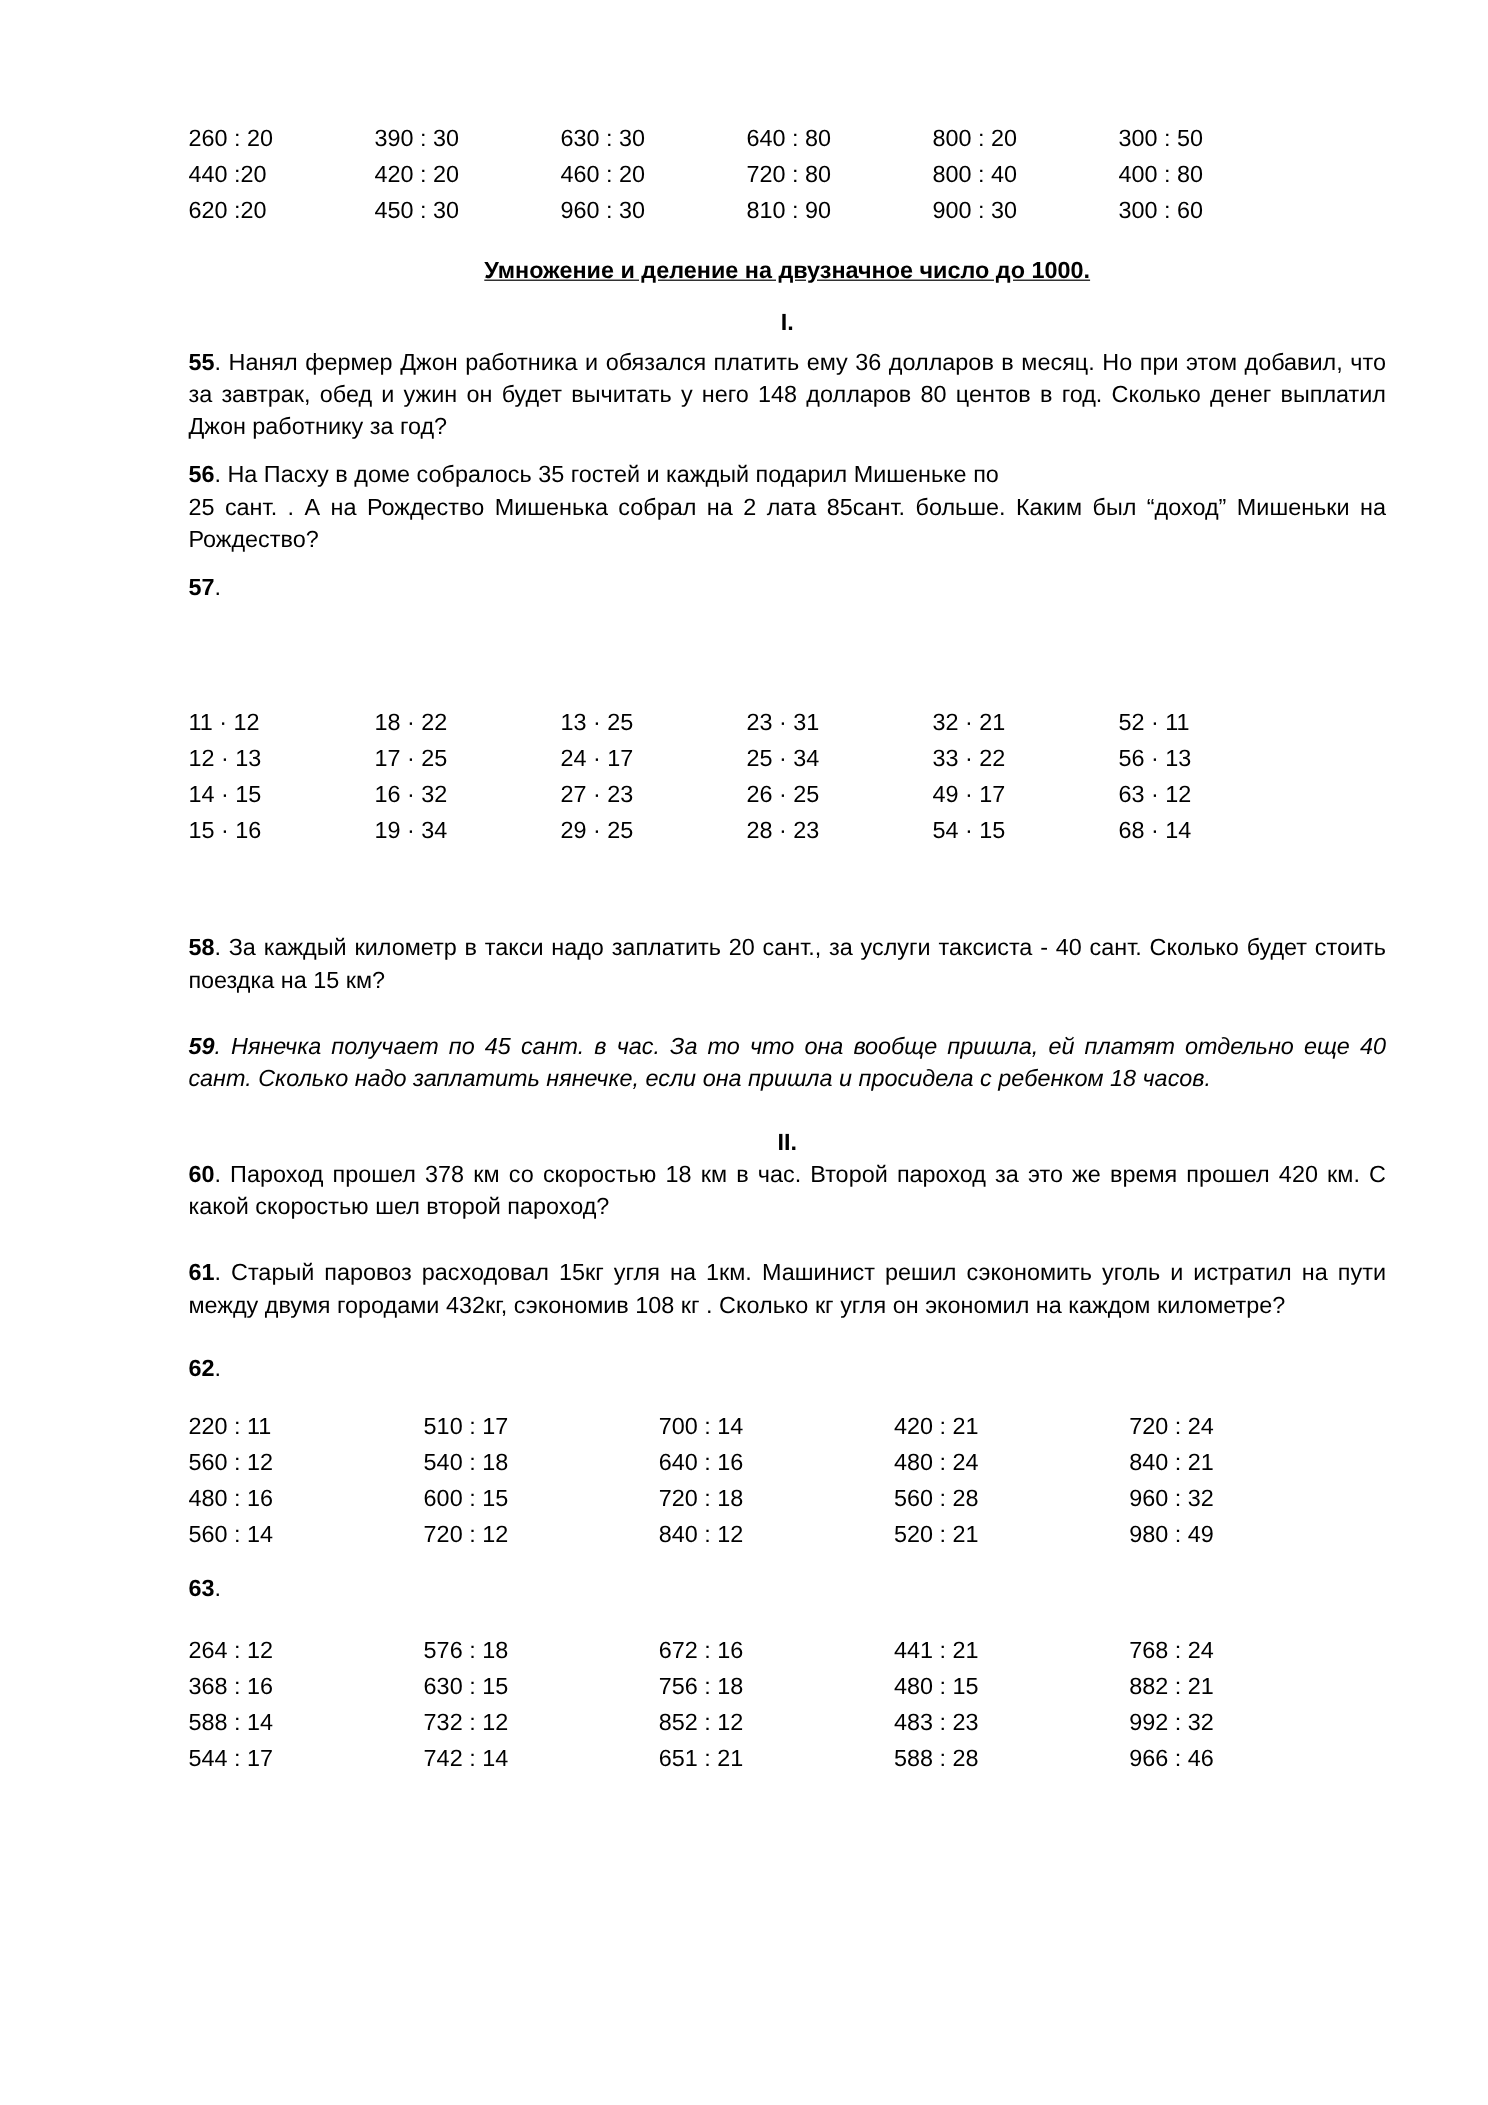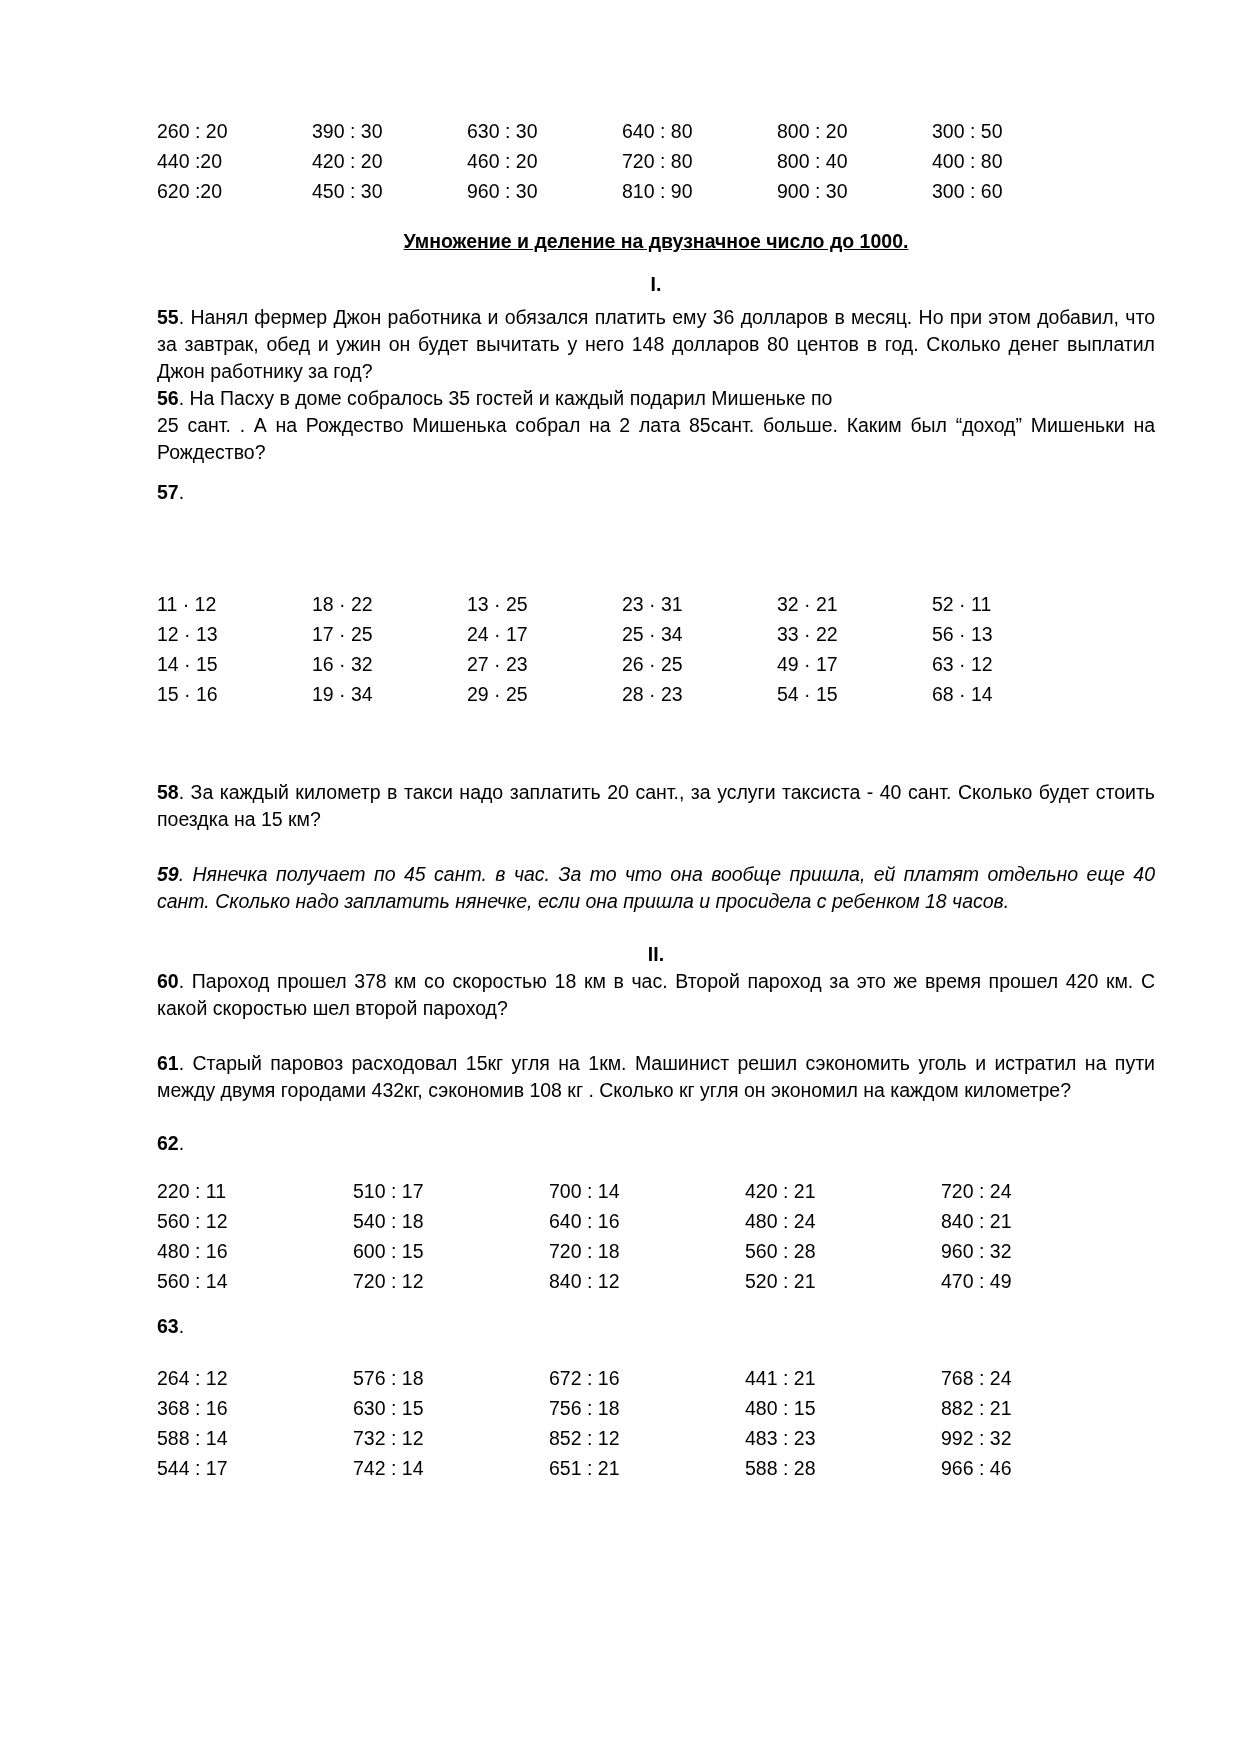--- a/index.html
+++ b/index.html
@@ -3,21 +3,21 @@
 <meta charset="utf-8">
 <style>
   * { box-sizing: border-box; }
   html, body { margin: 0; padding: 0; }
   body {
     width: 1240px; height: 1754px;
     background: #ffffff;
   }
   .page {
     width: 1240px; height: 1754px;
-    padding: 16px 85px 0 157px;
+    padding: 1px 85px 0 157px;
     overflow: hidden;
     color: #000000;
     font-family: "Liberation Sans", "DejaVu Sans", sans-serif;
     font-size: 19.5px;
     line-height: 27px;
   }
   .grid-row { display: flex; }
   .grid .grid-cell { line-height: 30px; white-space: nowrap; }
   .grid-6 .grid-cell { width: 155px; }
   .grid-5 .grid-cell { width: 196px; }
@@ -32,21 +32,21 @@
 
   .problem { margin: 0; text-align: justify; }
   .problem-number { font-weight: bold; }
   .problem-text { white-space: pre-line; }
 
   
   .warmup { margin-top: 100px; }
   .title  { margin-top: 22px; }
   .sec1   { margin-top: 16px; }
   .p55    { margin-top: 6px; }
-  .p56    { }
+  .p56    { margin-top: 13px; }
   .p57    { margin-top: 13px; }
   .t57    { margin-top: 83px; }
   .p58    { margin-top: 70px; }
   .p59    { margin-top: 28px; font-style: italic; }
   .sec2   { margin-top: 26px; }
   .p60    { }
   .p61    { margin-top: 28px; }
   .p62    { margin-top: 26px; }
   .t62    { margin-top: 19px; }
   .p63    { margin-top: 17px; }
@@ -162,21 +162,21 @@
         <span class="grid-cell">600 : 15</span>
         <span class="grid-cell">720 : 18</span>
         <span class="grid-cell">560 : 28</span>
         <span class="grid-cell">960 : 32</span>
       </div>
       <div class="grid-row">
         <span class="grid-cell">560 : 14</span>
         <span class="grid-cell">720 : 12</span>
         <span class="grid-cell">840 : 12</span>
         <span class="grid-cell">520 : 21</span>
-        <span class="grid-cell">470 : 49</span>
+        <span class="grid-cell">980 : 49</span>
       </div>
     </div>
 
   <p class="problem p63"><b class="problem-number">63</b><span class="problem-text">.</span></p>
 
   <div class="grid grid-5 t63">
       <div class="grid-row">
         <span class="grid-cell">264 : 12</span>
         <span class="grid-cell">576 : 18</span>
         <span class="grid-cell">672 : 16</span>

